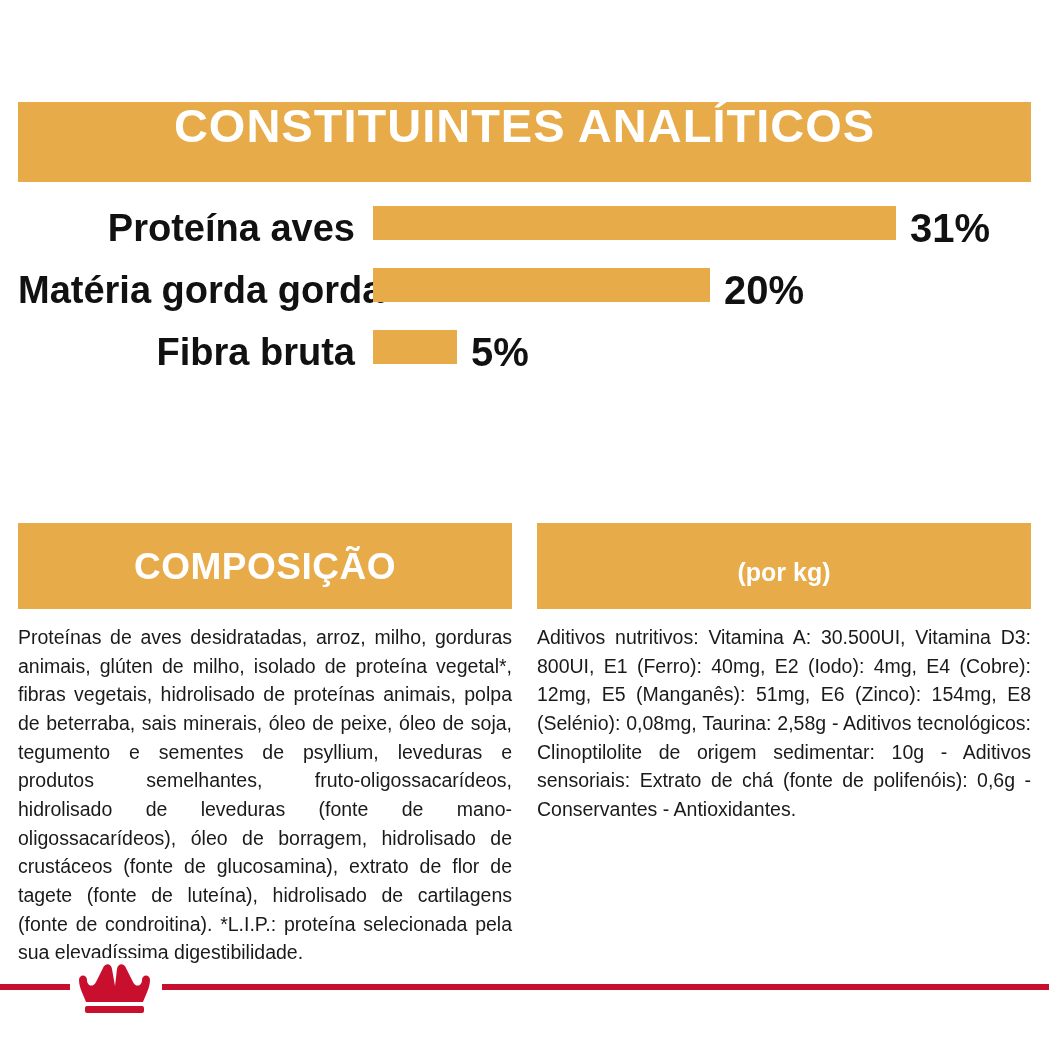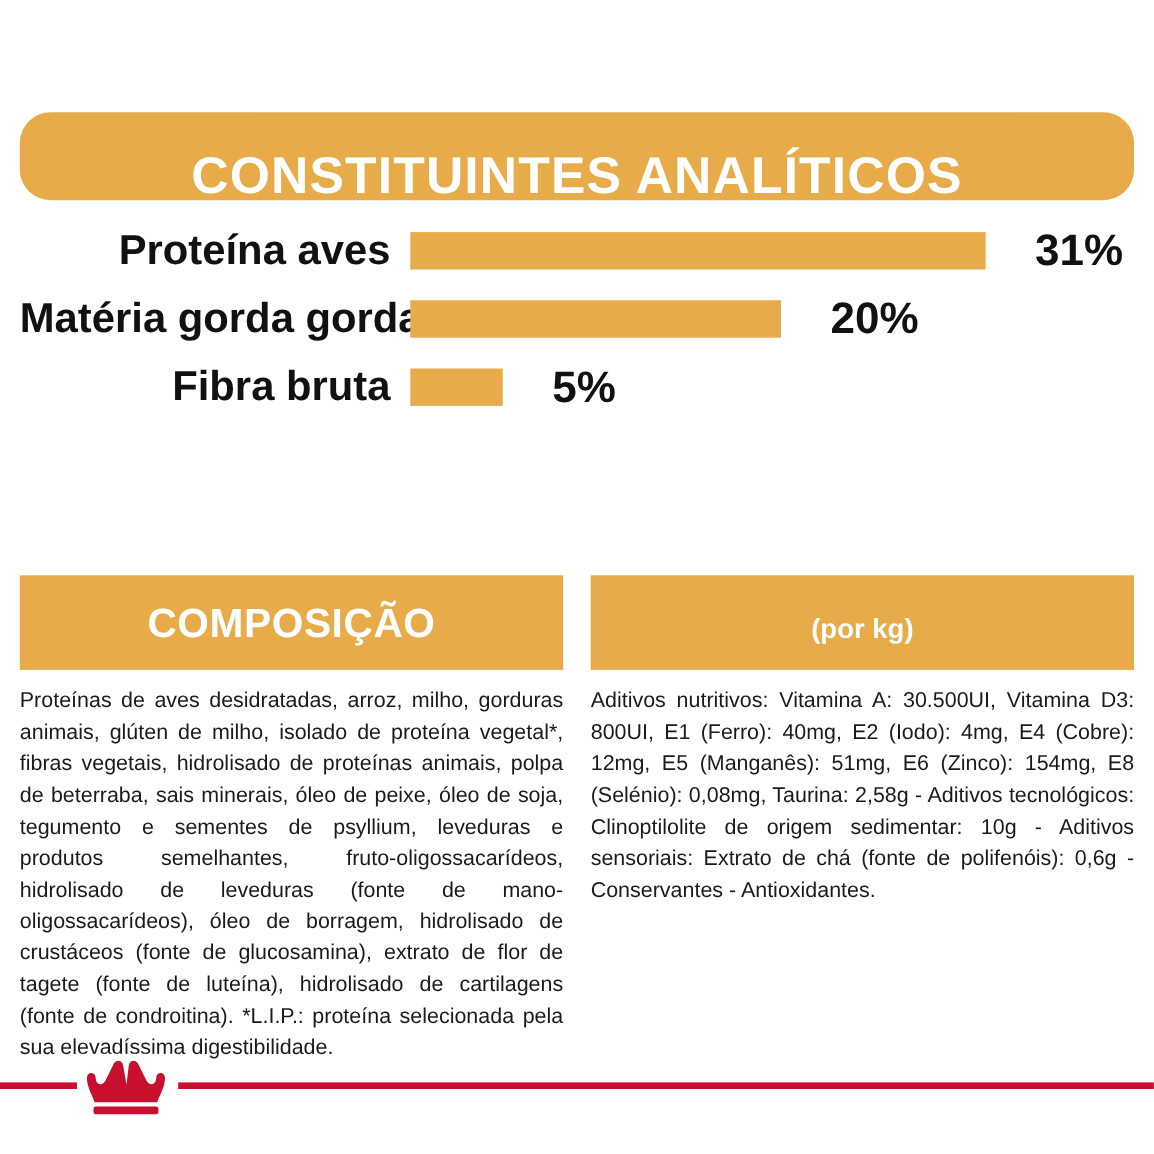--- a/index.html
+++ b/index.html
@@ -22,23 +22,22 @@
 
   
   .analytic-header {
     position: absolute;
     left: 18px;
     top: 102px;
     width: 1013px;
     height: 80px;
     background: #e8ab49;
     display: flex;
-    align-items: flex-end;
+    align-items: flex-start;
     justify-content: center;
-    border-radius: 28px;
   }
   .analytic-header .title {
     color: #ffffff;
     font-size: 47px;
     font-weight: bold;
     letter-spacing: 1px;
     line-height: 1;
     text-align: center;
   }
 
@@ -60,22 +59,20 @@
     font-size: 38px;
     font-weight: bold;
     color: #111111;
     padding-right: 18px;
     box-sizing: border-box;
     white-space: nowrap;
   }
   .bar-track {
     flex: 1;
     display: flex;
-    align-items: center;
-    gap: 31px;
   }
   .bar-fill {
     height: 34px;
     background: #e8ab49;
   }
   .bar-value {
     font-size: 40px;
     font-weight: bold;
     color: #111111;
     margin-left: 14px;

